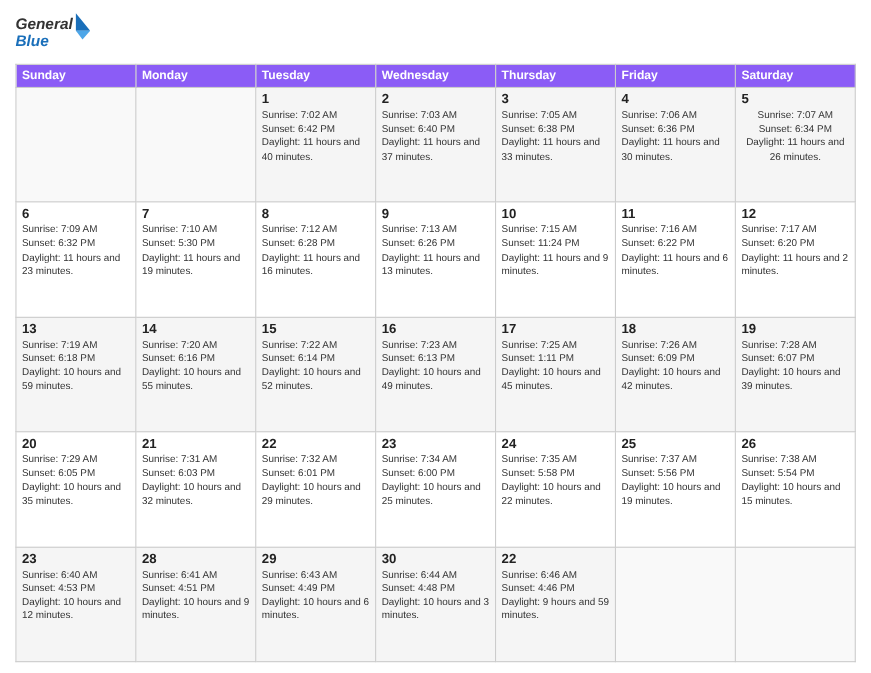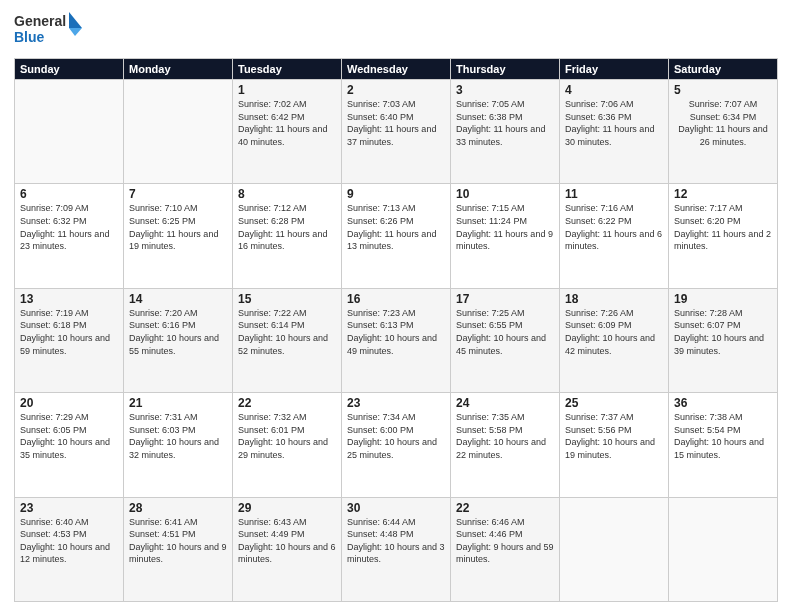--- a/index.html
+++ b/index.html
@@ -21,20 +21,21 @@
     .header {
       display: flex;
       justify-content: space-between;
       align-items: flex-start;
       margin-bottom: 6px;
     }
     .logo {
       display: flex;
       align-items: flex-end;
       gap: 4px;
+      font-style: italic;
     }
     .title-block {
       text-align: right;
     }
     .month-title {
       font-size: 32px;
       font-weight: normal;
       color: #222;
       line-height: 1.1;
     }
@@ -42,21 +43,21 @@
       font-size: 13px;
       color: #555;
     }
     .calendar {
       flex: 1;
       border-collapse: collapse;
       width: 100%;
       table-layout: fixed;
     }
     .calendar thead th {
-      background: #0f172a;
+      background: #8b5cf6;
       color: #fff;
       font-size: 11px;
       font-weight: bold;
       padding: 4px 5px;
       text-align: left;
       border: 1px solid #ccc;
     }
     .calendar tbody td {
       border: 1px solid #ccc;
       vertical-align: top;
@@ -156,21 +157,21 @@
         <tr>
           <td>
             <div class="day-number">6</div>
             <div class="day-info" style="white-space: pre-line;">Sunrise: 7:09 AM
 Sunset: 6:32 PM
 Daylight: 11 hours and 23 minutes.</div>
           </td>
           <td>
             <div class="day-number">7</div>
             <div class="day-info" style="white-space: pre-line;">Sunrise: 7:10 AM
-Sunset: 6:25 PM
+Sunset: 5:30 PM
 Daylight: 11 hours and 19 minutes.</div>
           </td>
           <td>
             <div class="day-number">8</div>
             <div class="day-info" style="white-space: pre-line;">Sunrise: 7:12 AM
 Sunset: 6:28 PM
 Daylight: 11 hours and 16 minutes.</div>
           </td>
           <td>
             <div class="day-number">9</div>
@@ -218,21 +219,21 @@
           </td>
           <td>
             <div class="day-number">16</div>
             <div class="day-info" style="white-space: pre-line;">Sunrise: 7:23 AM
 Sunset: 6:13 PM
 Daylight: 10 hours and 49 minutes.</div>
           </td>
           <td>
             <div class="day-number">17</div>
             <div class="day-info" style="white-space: pre-line;">Sunrise: 7:25 AM
-Sunset: 6:55 PM
+Sunset: 1:11 PM
 Daylight: 10 hours and 45 minutes.</div>
           </td>
           <td>
             <div class="day-number">18</div>
             <div class="day-info" style="white-space: pre-line;">Sunrise: 7:26 AM
 Sunset: 6:09 PM
 Daylight: 10 hours and 42 minutes.</div>
           </td>
           <td>
             <div class="day-number">19</div>
@@ -272,21 +273,21 @@
 Sunset: 5:58 PM
 Daylight: 10 hours and 22 minutes.</div>
           </td>
           <td>
             <div class="day-number">25</div>
             <div class="day-info" style="white-space: pre-line;">Sunrise: 7:37 AM
 Sunset: 5:56 PM
 Daylight: 10 hours and 19 minutes.</div>
           </td>
           <td>
-            <div class="day-number">36</div>
+            <div class="day-number">26</div>
             <div class="day-info" style="white-space: pre-line;">Sunrise: 7:38 AM
 Sunset: 5:54 PM
 Daylight: 10 hours and 15 minutes.</div>
           </td>
         </tr>
         <tr>
           <td>
             <div class="day-number">23</div>
             <div class="day-info" style="white-space: pre-line;">Sunrise: 6:40 AM
 Sunset: 4:53 PM

